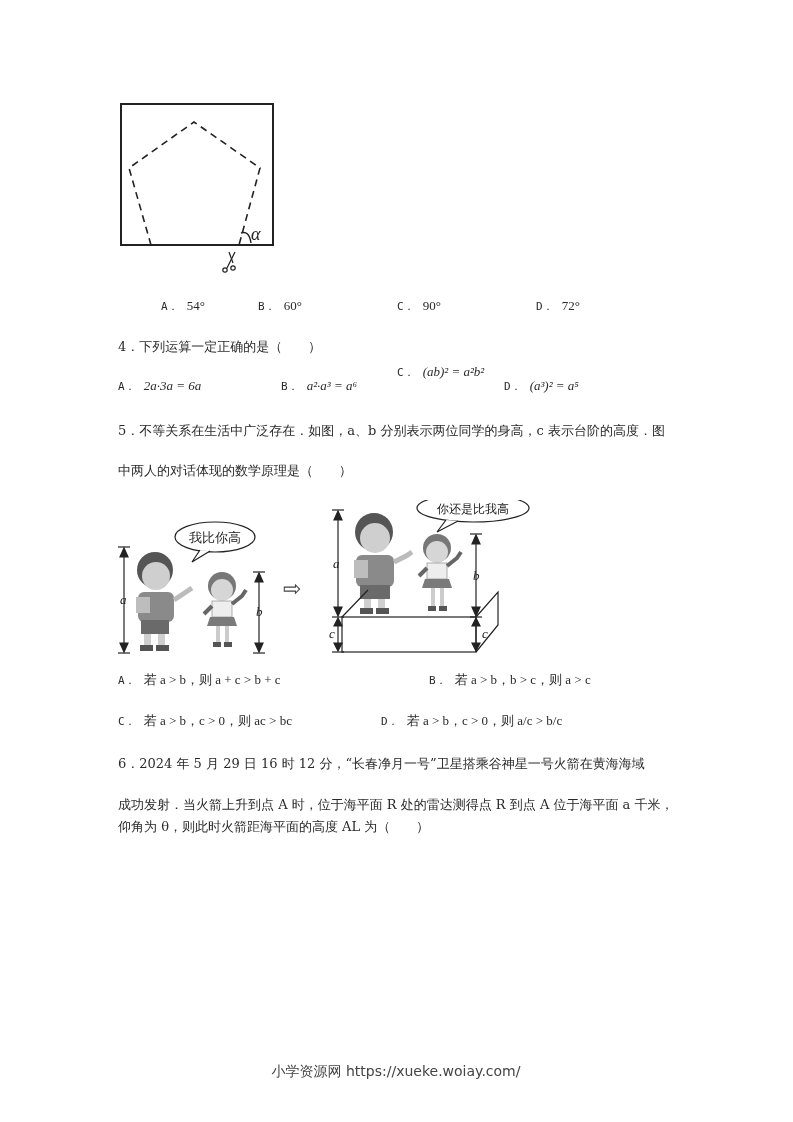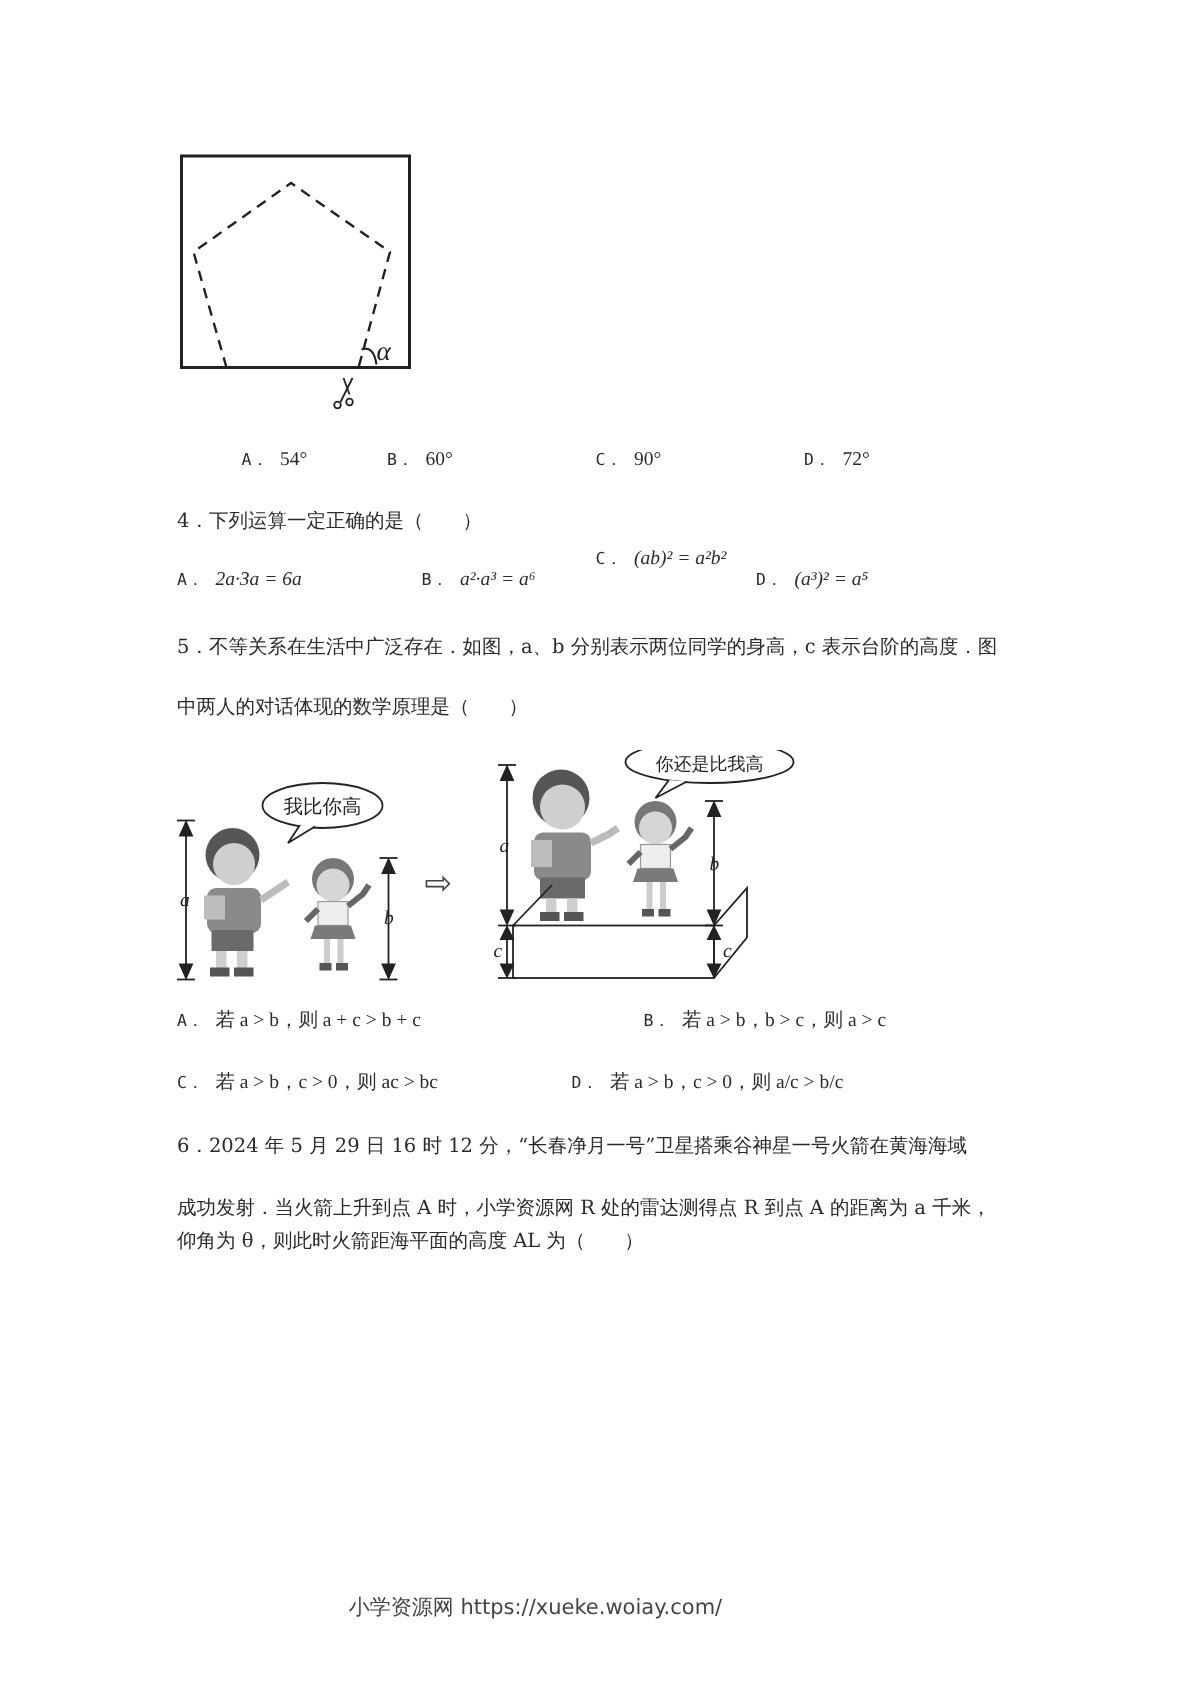--- a/index.html
+++ b/index.html
@@ -9,21 +9,21 @@
     color: #2a2a2a;
   }
   .abs { position: absolute; }
   .line { position: absolute; left: 118px; font-size: 13px; white-space: nowrap; }
   .opt { position: absolute; font-size: 12px; white-space: nowrap; }
   .lbl { font-family: "DejaVu Sans Mono", "Liberation Mono", monospace; font-size: 11px; margin-right: 8px; }
   .math { font-family: Liberation Serif, serif; font-style: italic; font-size: 13px; }
   .up { font-family: "Liberation Serif", serif; font-size: 13px; }
   .footer {
     position: absolute; top: 1063px; left: 0; width: 714px; text-align: center;
-    font-family: "DejaVu Sans", "Liberation Sans", sans-serif; font-size: 14px; color: #444;
+    font-family: "DejaVu Sans", "Liberation Sans", sans-serif; font-size: 14px; color: #444; padding-left: 39px;
   }
   svg text { font-family: "Liberation Serif", serif; }
 </style>
 </head>
 <body>
 
 <svg class="abs" style="left:115px; top:100px;" width="165" height="175" viewBox="0 0 165 175">
   <rect x="6" y="4" width="152" height="141" fill="none" stroke="#222" stroke-width="2"></rect>
   <polyline points="36,145 14,68 79,22 145,68 124,145" fill="none" stroke="#222" stroke-width="1.6" stroke-dasharray="7,5"></polyline>
   <path d="M 126,133 Q 134,130 136,143" fill="none" stroke="#222" stroke-width="1.4"></path>
@@ -200,16 +200,16 @@
   <span class="lbl">B．</span><span class="math" style="font-style:normal;">若 a &gt; b，b &gt; c，则 a &gt; c</span>
 </div>
 <div class="opt" style="left:118px; top:712px;">
   <span class="lbl">C．</span><span class="math" style="font-style:normal;">若 a &gt; b，c &gt; 0，则 ac &gt; bc</span>
 </div>
 <div class="opt" style="left:381px; top:712px;">
   <span class="lbl">D．</span><span class="math" style="font-style:normal;">若 a &gt; b，c &gt; 0，则 a/c &gt; b/c</span>
 </div>
 
 <div class="line" style="top:755px;">6．2024 年 5 月 29 日 16 时 12 分，“长春净月一号”卫星搭乘谷神星一号火箭在黄海海域</div>
-<div class="line" style="top:796px;">成功发射．当火箭上升到点 A 时，小学资源网 R 处的雷达测得点 R 到点 A 的距离为 a 千米，</div>
+<div class="line" style="top:796px;">成功发射．当火箭上升到点 A 时，位于海平面 R 处的雷达测得点 R 到点 A 位于海平面 a 千米，</div>
 <div class="line" style="top:818px;">仰角为 θ，则此时火箭距海平面的高度 AL 为（　　）</div>
 
 <div class="footer">小学资源网 https://xueke.woiay.com/</div>
 
 </body></html>

